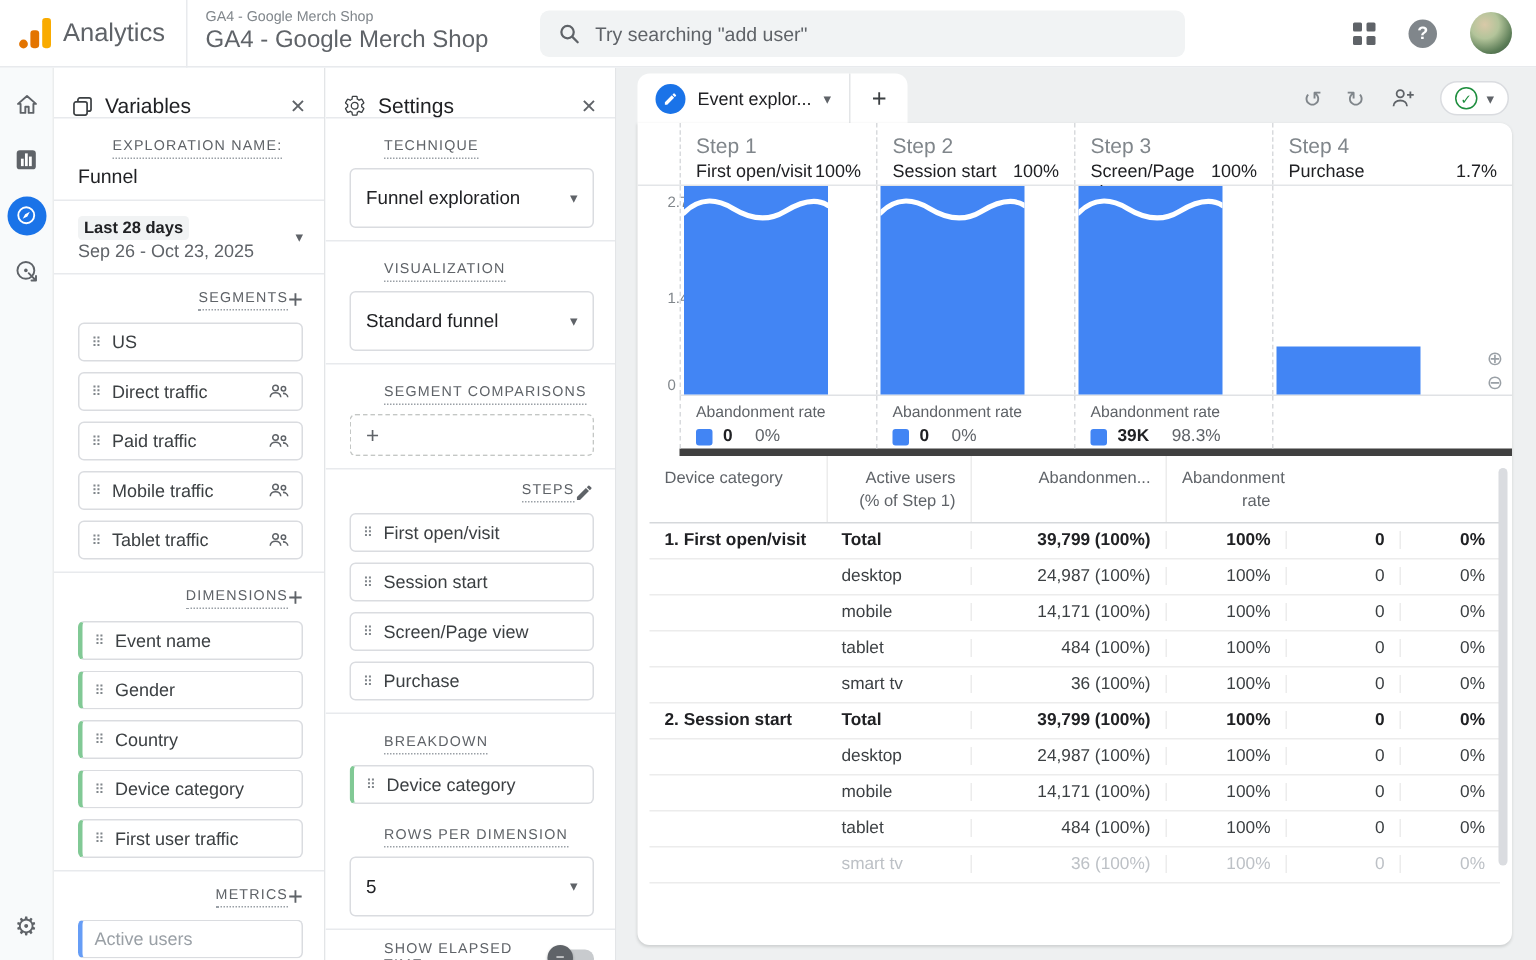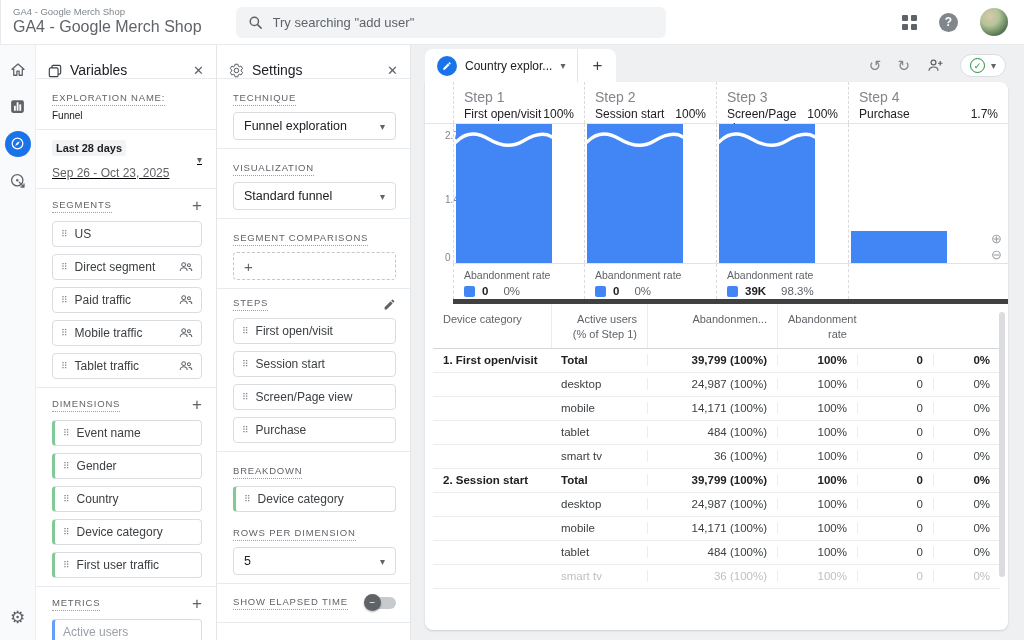--- a/index.html
+++ b/index.html
@@ -28,44 +28,44 @@
   .rail-active { width:26px; height:26px; border-radius:50%; background:#1a73e8; display:flex; align-items:center; justify-content:center; }
   .rail-spacer { flex:1; }
   .rail-gear { padding-bottom:12px; font-size:17px; color:#5f6368; }
 
   
   .panel { position:absolute; top:45px; bottom:0; background:#fff; overflow:hidden; }
   .panel-hd { height:34px; border-bottom:1px solid #e8eaed; display:flex; align-items:flex-end; padding:0 12px; gap:8px; }
   .panel-hd .ttl { font-size:14px; color:#202124; }
   .panel-hd .x { margin-left:auto; font-size:13px; color:#5f6368; cursor:pointer; }
   .sect { padding:8px 14px 8px 16px; border-bottom:1px solid #e8eaed; }
-  .lbl { font-size:9.5px; letter-spacing:.8px; color:#5f6368; text-transform:uppercase; display:inline-block; border-bottom:1px dotted #9aa0a6; padding-bottom:2px; }
-  .lbl-row { display:flex; align-items:center; justify-content:space-between; }
+  .lbl { font-size:9.5px; letter-spacing:.8px; color:#5f6368; text-transform:uppercase; display:inline-block; border-bottom:1px dotted #9aa0a6; padding-bottom:2px;margin-left:23px; }
+  .lbl-row { display:flex; align-items:center; justify-content:flex-end; }
   .plus { font-size:17px; color:#5f6368; font-weight:400; line-height:1; }
   .chip-item { height:26px; border:1px solid #dadce0; border-radius:4px; display:flex; align-items:center; padding:0 8px; gap:8px; margin-top:7px; background:#fff; font-size:12px; color:#3c4043; }
   .chip-item .drag { font-size:9px; color:#80868b; letter-spacing:-1px; }
   .chip-item .people { margin-left:auto; display:flex; }
   .chip-item.green { border-left:3px solid #81c995; }
   .chip-item.blue { border-left:3px solid #669df6; }
   .chip-item.muted { color:#9aa0a6; }
-  .select { height:28px; border:1px solid #dadce0; border-radius:4px; display:flex; align-items:center; padding:0 10px; font-size:12.5px; color:#202124; margin-top:6px; }
+  .select { height:40px; border:1px solid #dadce0; border-radius:4px; display:flex; align-items:center; padding:0 10px; font-size:12.5px; color:#202124; margin-top:6px; }
   .select .caret { margin-left:auto; color:#5f6368; font-size:10px; }
   .caret { color:#5f6368; font-size:10px; }
   .toggle-row { display:flex; align-items:center; justify-content:space-between; height:22px; }
   .toggle { width:30px; height:12px; background:#c8cbce; border-radius:6px; position:relative; }
   .toggle .knob { position:absolute; left:-2px; top:-3px; width:17px; height:17px; border-radius:50%; background:#5f6368; color:#fff; font-size:10px; display:flex; align-items:center; justify-content:center; box-shadow:0 1px 2px rgba(0,0,0,.3); }
   .dropbox { height:28px; border:1px dashed #c4c7c5; border-radius:4px; display:flex; align-items:center; padding:0 10px; gap:8px; font-size:12.5px; color:#3c4043; margin-top:6px; }
   .dropbox .plus { font-size:15px; }
 
   .variables { left:36px; width:181px; border-right:1px solid #e3e5e7; }
   .settings { left:217px; width:194px; border-right:1px solid #e3e5e7; }
-  .expl-name { font-size:10px; color:#202124; margin-top:4px; }
+  .expl-name { font-size:13px; color:#202124; margin-top:4px; }
   .date-preset { display:inline-block; font-size:11px; font-weight:bold; color:#202124; background:#f1f3f4; border-radius:3px; padding:2px 4px; }
-  .date-range { font-size:12px; color:#5f6368; margin-top:10px; }
-  .date-row { display:flex; align-items:center;text-decoration:underline; }
+  .date-range { font-size:12px; color:#5f6368; margin-top:0; }
+  .date-row { display:flex; align-items:center; }
   .pencil-btn { margin-left:auto; }
 
   
   .workspace { position:absolute; left:411px; right:0; top:45px; bottom:0; background:#eef0f1; }
   .tabbar { height:37px; display:flex; align-items:flex-end; padding-left:14px; }
   .tabgroup { display:flex; align-items:center; height:33px; background:#fff; border-radius:8px 8px 0 0; }
   .tab { display:flex; align-items:center; gap:8px; padding:0 12px; height:33px; }
   .tab-pencil { width:20px; height:20px; border-radius:50%; background:#1a73e8; display:flex; align-items:center; justify-content:center; }
   .tab-label { font-size:12px; color:#202124; }
   .tab-divider { width:1px; height:33px; background:#e3e5e7; }
@@ -110,20 +110,28 @@
   .trow { height:24px; align-items:center; border-bottom:1px solid #ececec; }
   .td { padding:0 10px; font-size:11.5px; color:#3c4043; white-space:nowrap; overflow:hidden; }
   .trow.bold .td { font-weight:bold; color:#202124; }
   .trow.faded .td { color:#bdc1c6; }
   .scroll-thumb { position:absolute; right:3px; top:230px; width:6px; height:265px; background:#dadce0; border-radius:3px; }
 </style>
 </head>
 <body>
 
 <div class="appbar">
+  <div class="logo-wrap">
+    <svg width="22" height="22" viewBox="0 0 24 24">
+      <circle cx="4" cy="20" r="3.2" fill="#e37400"></circle>
+      <rect x="9" y="10" width="6.4" height="13" rx="2.4" fill="#e37400"></rect>
+      <rect x="17.6" y="1" width="6.4" height="22" rx="2.4" fill="#f9ab00"></rect>
+    </svg>
+    <span class="logo-text">Analytics</span>
+  </div>
   <div class="hdr-vline"></div>
   <div class="property">
     <div class="small">GA4 - Google Merch Shop</div>
     <div class="big">GA4 - Google Merch Shop</div>
   </div>
   <div class="searchbox">
     <svg width="15" height="15" viewBox="0 0 20 20">
       <circle cx="8.5" cy="8.5" r="5.5" fill="none" stroke="#5f6368" stroke-width="2"></circle>
       <line x1="12.8" y1="12.8" x2="17.5" y2="17.5" stroke="#5f6368" stroke-width="2" stroke-linecap="round"></line>
     </svg>
@@ -206,21 +214,21 @@
     </div>
 
       <div class="chip-item">
         <span class="drag">⠿</span>
         <span>US</span>
 
       </div>
 
       <div class="chip-item">
         <span class="drag">⠿</span>
-        <span>Direct segment</span>
+        <span>Direct traffic</span>
         <span class="people">
           <svg width="14" height="12" viewBox="0 0 18 14" fill="none" stroke="#5f6368" stroke-width="1.3">
             <circle cx="6" cy="4" r="2.4"></circle>
             <path d="M1.5 12c0-2.5 2-4 4.5-4s4.5 1.5 4.5 4"></path>
             <circle cx="12.8" cy="4.6" r="1.9"></circle>
             <path d="M12.4 8.6c2.2 0 4.1 1.4 4.1 3.4"></path>
           </svg>
         </span>
       </div>
 
@@ -403,21 +411,21 @@
 
 <div class="workspace">
   <div class="tabbar">
     <div class="tabgroup">
       <div class="tab">
         <div class="tab-pencil">
           <svg width="10" height="10" viewBox="0 0 24 24">
             <path d="M3 17.25V21h3.75L17.8 9.94l-3.75-3.75L3 17.25zM20.7 7.04a1 1 0 0 0 0-1.41l-2.34-2.34a1 1 0 0 0-1.41 0l-1.83 1.83 3.75 3.75 1.83-1.83z" fill="#fff"></path>
           </svg>
         </div>
-        <span class="tab-label">Country explor...</span>
+        <span class="tab-label">Event explor...</span>
         <span class="caret">▾</span>
       </div>
       <div class="tab-divider"></div>
       <div class="tab-add">+</div>
     </div>
     <div class="toolbar">
       <span class="tool-glyph">↺</span>
       <span class="tool-glyph">↻</span>
       <svg width="18" height="15" viewBox="0 0 24 20">
         <circle cx="10" cy="6" r="3.2" fill="none" stroke="#5f6368" stroke-width="1.6"></circle>

